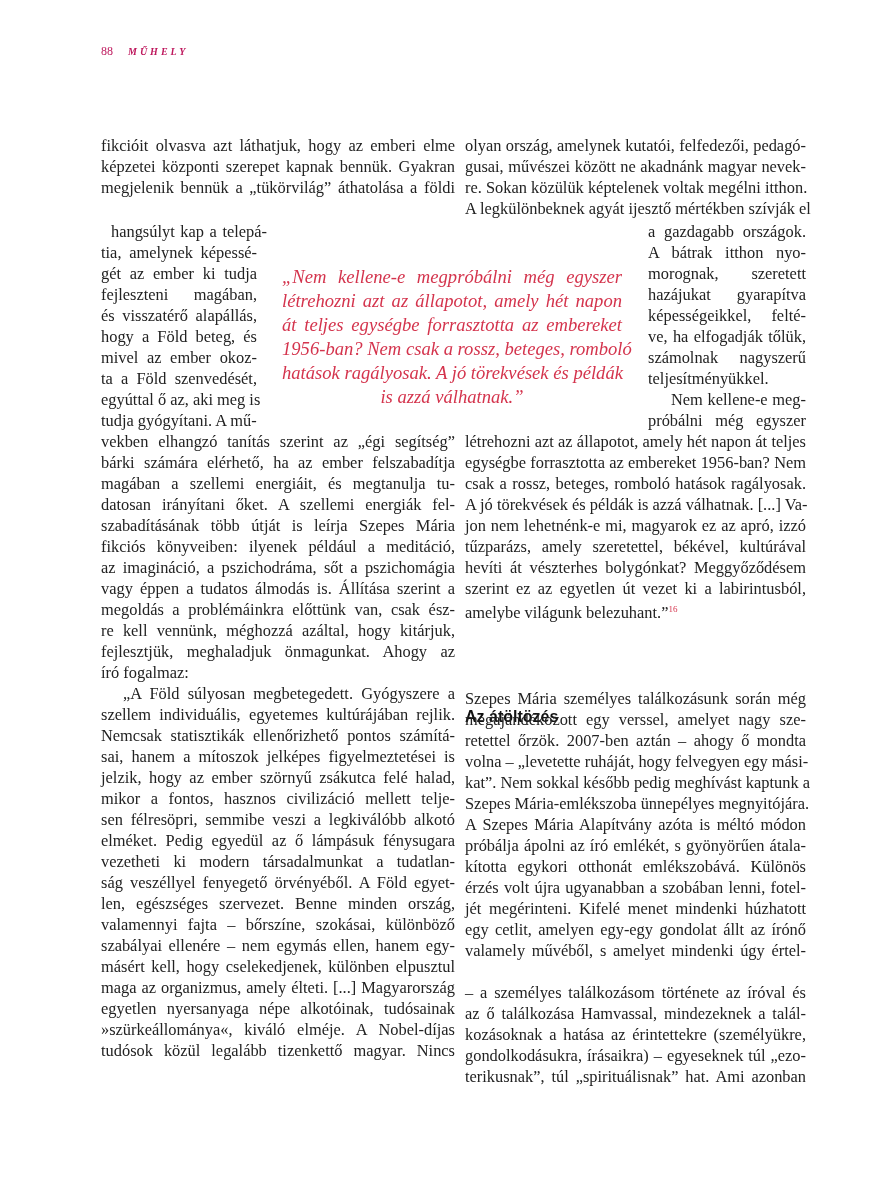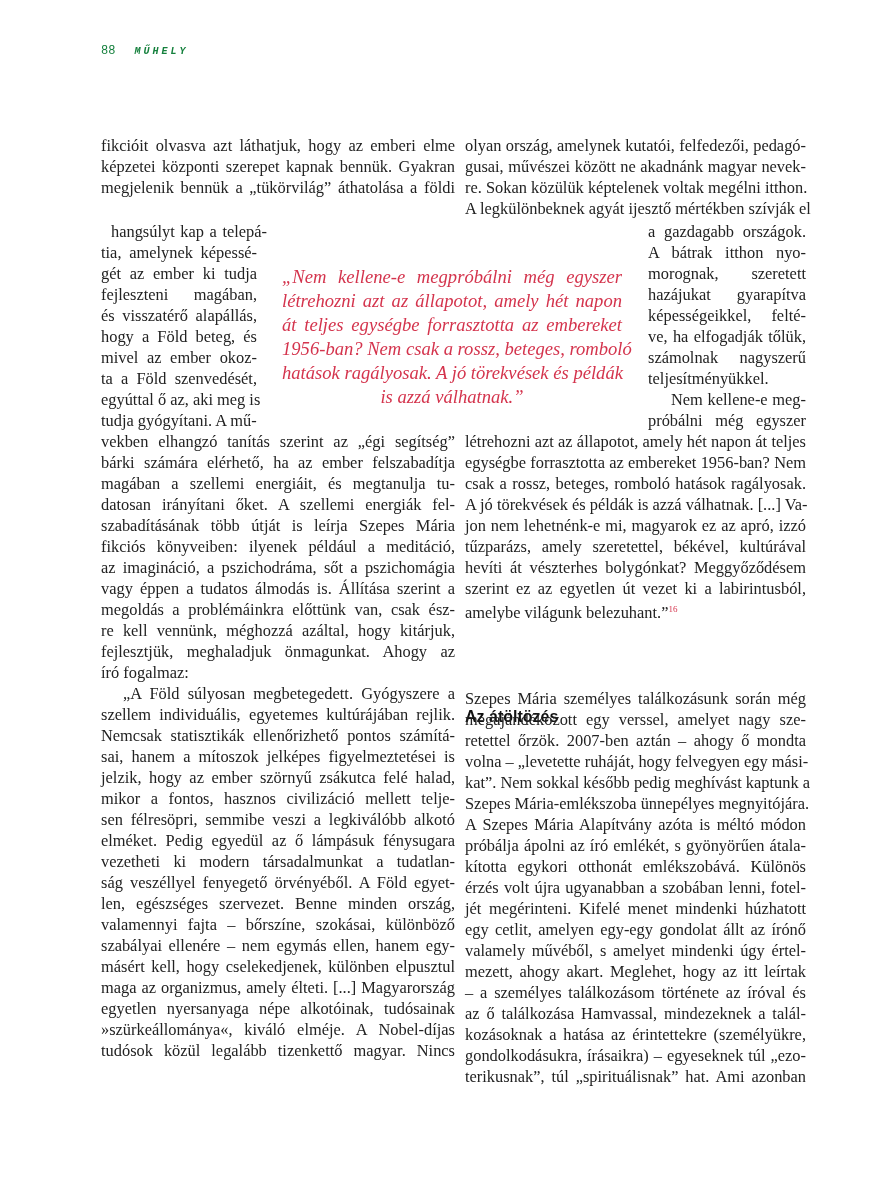--- a/index.html
+++ b/index.html
@@ -1,18 +1,18 @@
 <!DOCTYPE html>
 <html><head>
 <meta charset="utf-8">
 <style>
   html, body { margin: 0; padding: 0; background: #ffffff; }
   body { width: 880px; height: 1200px; position: relative; overflow: hidden; }
   .page { position: absolute; left: 0; top: 0; width: 880px; height: 1200px; background: #ffffff; }
-  .header { position: absolute; left: 101px; top: 44px; font-family: Liberation Mono, monospace; font-size: 12px; color: #15803d; }
+  .header { position: absolute; left: 101px; top: 44px; font-family: Liberation Serif, serif; font-size: 12px; color: #be185d; }
   .header .num { margin-right: 12px; }
   .header .sec { font-style: italic; letter-spacing: 3px; font-size: 10px; font-weight: bold; }
   .line {
     position: absolute; white-space: nowrap;
     font-family: "Liberation Serif", serif; font-size: 16.4px; line-height: 21px; color: #222;
   }
   .just { text-align: justify; text-align-last: justify; }
   .pull {
     position: absolute; white-space: nowrap;
     font-family: "Liberation Serif", serif; font-style: italic; font-size: 18.6px; line-height: 24px; color: #d4344d;
@@ -118,20 +118,19 @@
   <div class="line just" style="left:465px;top:751px;width:341px">volna – „levetette ruháját, hogy felvegyen egy mási-</div>
   <div class="line just" style="left:465px;top:772px;width:341px">kat”. Nem sokkal később pedig meghívást kaptunk a</div>
   <div class="line just" style="left:465px;top:793px;width:341px">Szepes Mária-emlékszoba ünnepélyes megnyitójára.</div>
   <div class="line just" style="left:465px;top:814px;width:341px">A Szepes Mária Alapítvány azóta is méltó módon</div>
   <div class="line just" style="left:465px;top:835px;width:341px">próbálja ápolni az író emlékét, s gyönyörűen átala-</div>
   <div class="line just" style="left:465px;top:856px;width:341px">kította egykori otthonát emlékszobává. Különös</div>
   <div class="line just" style="left:465px;top:877px;width:341px">érzés volt újra ugyanabban a szobában lenni, fotel-</div>
   <div class="line just" style="left:465px;top:898px;width:341px">jét megérinteni. Kifelé menet mindenki húzhatott</div>
   <div class="line just" style="left:465px;top:919px;width:341px">egy cetlit, amelyen egy-egy gondolat állt az írónő</div>
   <div class="line just" style="left:465px;top:940px;width:341px">valamely művéből, s amelyet mindenki úgy értel-</div>
-  <div class="line just" style="left:465px;top:961px;width:341px">mezett, ahogy akart. Meglehet, hogy az itt leírtak</div>
   <div class="line just" style="left:465px;top:982px;width:341px">– a személyes találkozásom története az íróval és</div>
   <div class="line just" style="left:465px;top:1003px;width:341px">az ő találkozása Hamvassal, mindezeknek a talál-</div>
   <div class="line just" style="left:465px;top:1024px;width:341px">kozásoknak a hatása az érintettekre (személyükre,</div>
   <div class="line just" style="left:465px;top:1045px;width:341px">gondolkodásukra, írásaikra) – egyeseknek túl „ezo-</div>
   <div class="line just" style="left:465px;top:1066px;width:341px">terikusnak”, túl „spirituálisnak” hat. Ami azonban</div>
 
 </div>
 
 </body></html>

